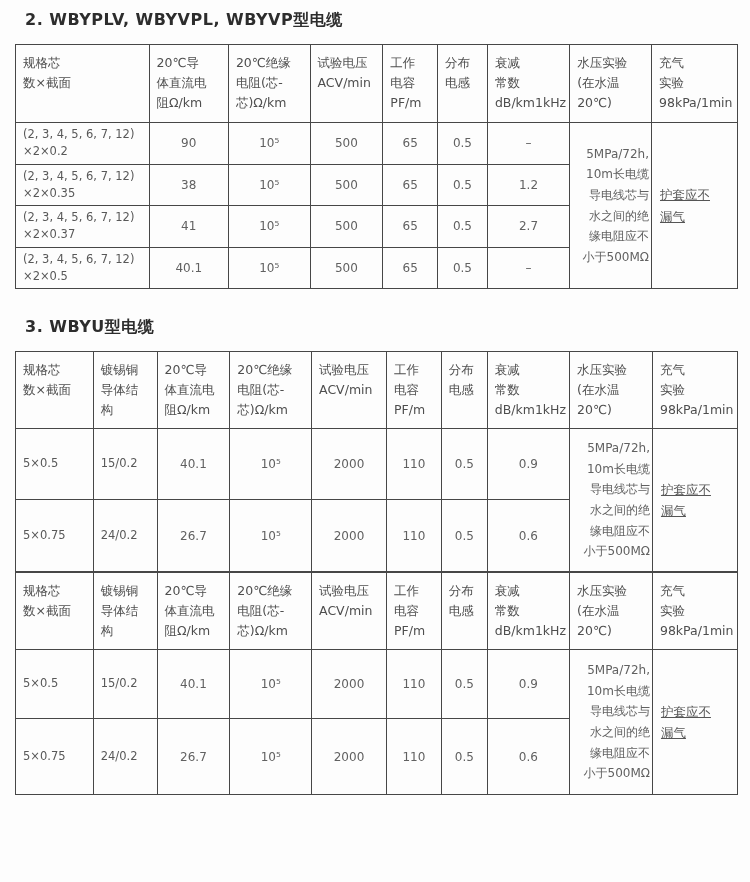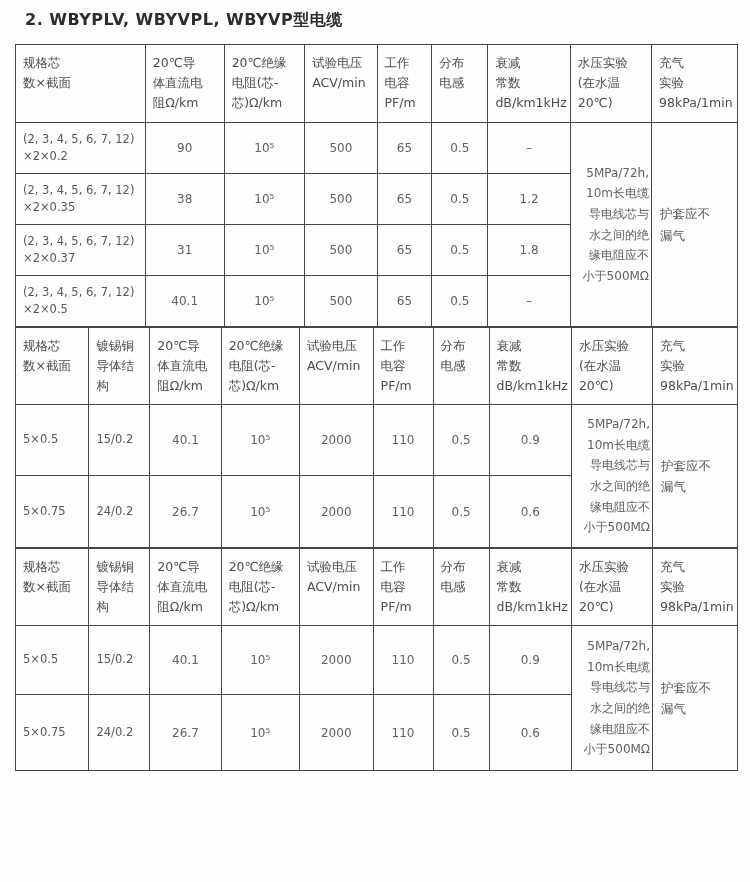--- a/index.html
+++ b/index.html
@@ -24,35 +24,35 @@
 
   .spec-table th {
     font-weight: normal; font-size: 12.5px; color: #4e4e4e;
     text-align: left; vertical-align: top;
     padding: 8px 3px 4px 7px; line-height: 1.58;
     white-space: pre-line;
     margin-top: 32px;
   }
   .spec-table td { font-size: 12px; color: #616161; }
 
-  td.num  { text-align: center; vertical-align: middle; padding: 18px; }
+  td.num  { text-align: center; vertical-align: middle; padding: 10px; }
   td.spec {
     text-align: left; vertical-align: middle;
     padding: 3px 2px 3px 7px; white-space: pre-line;
     line-height: 1.5; font-size: 11.5px; color: #585858;
   }
   td.water {
     text-align: right; vertical-align: middle;
     padding: 4px 2px 4px 7px; white-space: pre-line;
     line-height: 1.72; font-size: 12px;
   }
   td.gas {
     text-align: left; vertical-align: middle;
     padding: 4px 2px 4px 8px; white-space: pre-line;
-    line-height: 1.7; font-size: 12.5px; color: #555;
+    line-height: 1.7; font-size: 12.5px; color: #555; text-decoration: underline;
   }
 
   
   tr.t1-h  { height: 78px; }
   tr.t1-r1 { height: 38px; }
   tr.t1-r2 { height: 34px; }
   tr.t1-r3 { height: 34px; }
   tr.t1-r4 { height: 41px; }
   tr.t2-h  { height: 77px; }
   tr.t2-r1 { height: 71px; }
@@ -133,42 +133,43 @@
           <td class="num">38</td>
           <td class="num">10⁵</td>
           <td class="num">500</td>
           <td class="num">65</td>
           <td class="num">0.5</td>
           <td class="num">1.2</td>
         </tr>
         <tr class="t1-r3">
           <td class="spec">(2, 3, 4, 5, 6, 7, 12)
 ×2×0.37</td>
-          <td class="num">31</td>
+          <td class="num">41</td>
           <td class="num">10⁵</td>
           <td class="num">500</td>
           <td class="num">65</td>
           <td class="num">0.5</td>
-          <td class="num">1.8</td>
+          <td class="num">2.7</td>
         </tr>
         <tr class="t1-r4">
           <td class="spec">(2, 3, 4, 5, 6, 7, 12)
 ×2×0.5</td>
           <td class="num">40.1</td>
           <td class="num">10⁵</td>
           <td class="num">500</td>
           <td class="num">65</td>
           <td class="num">0.5</td>
           <td class="num">–</td>
         </tr>
       </tbody>
     </table>
   </section>
 
   <section class="sec">
+    <h2 class="sec-title">3. WBYU型电缆</h2>
     <table class="spec-table">
       <colgroup>
         <col style="width:78px">
           <col style="width:64px">
           <col style="width:73px">
         <col style="width:82px">
           <col style="width:75px">
           <col style="width:55px">
         <col style="width:46px">
           <col style="width:79px">

